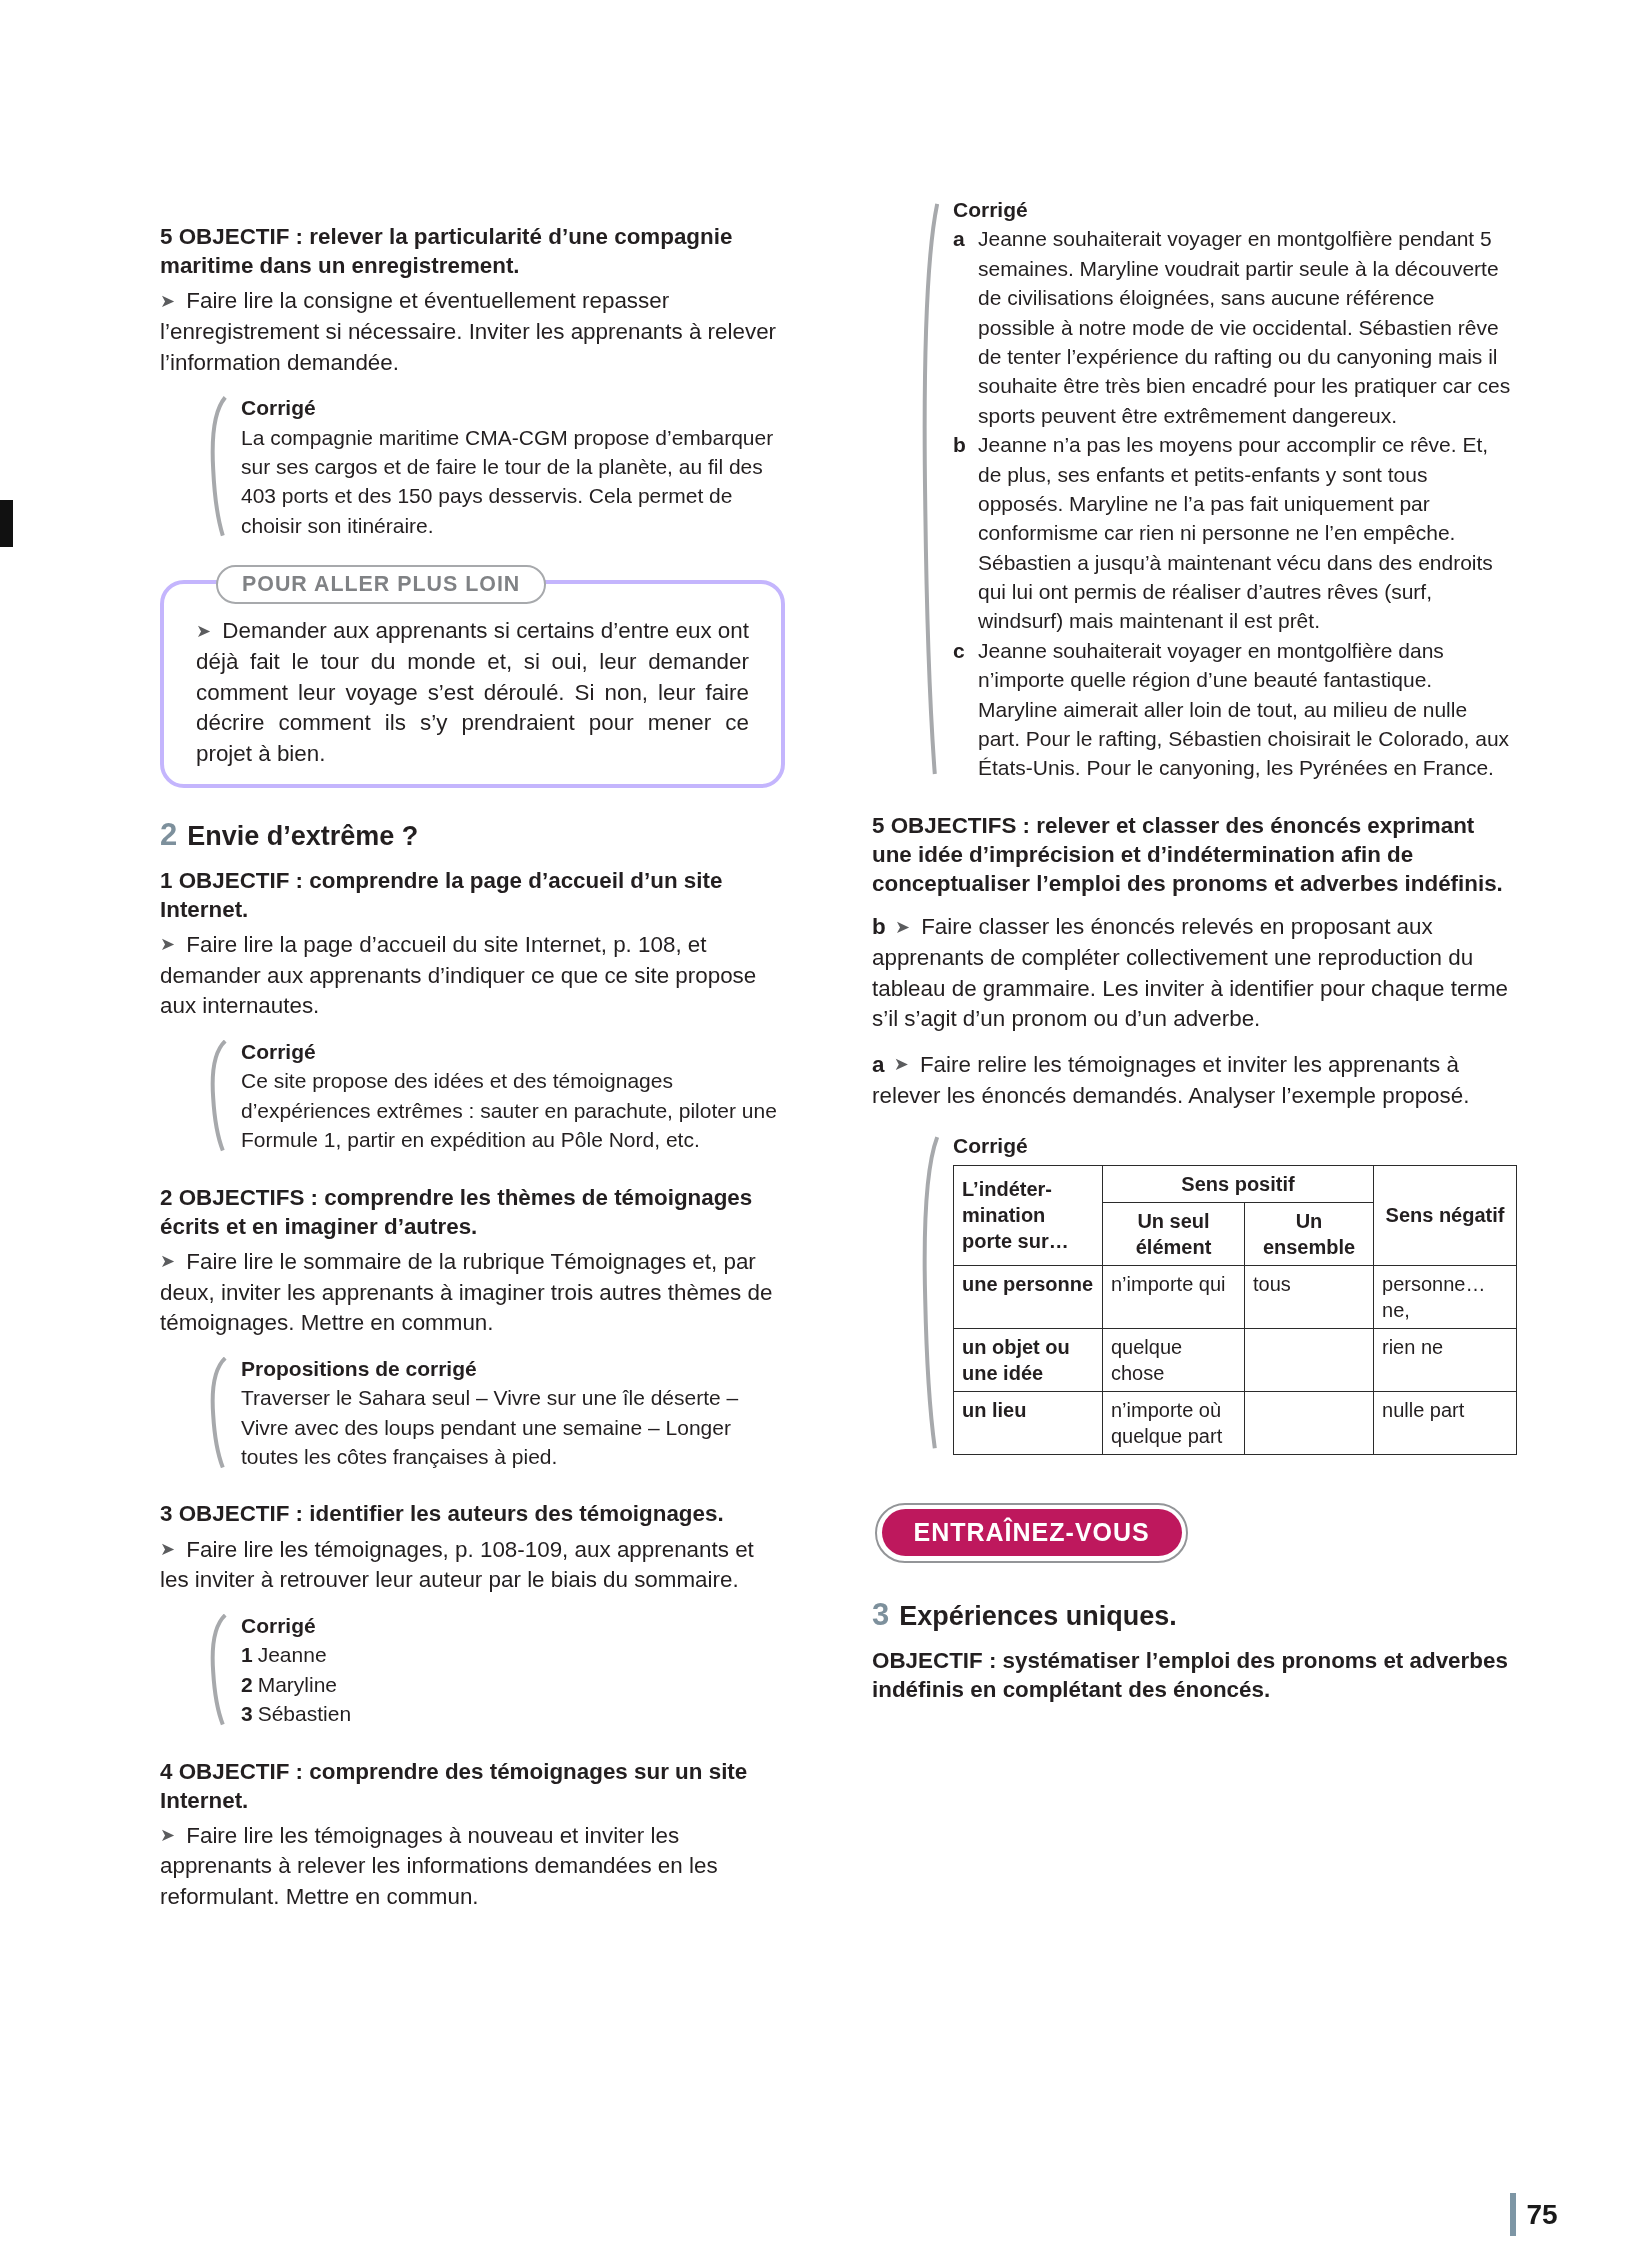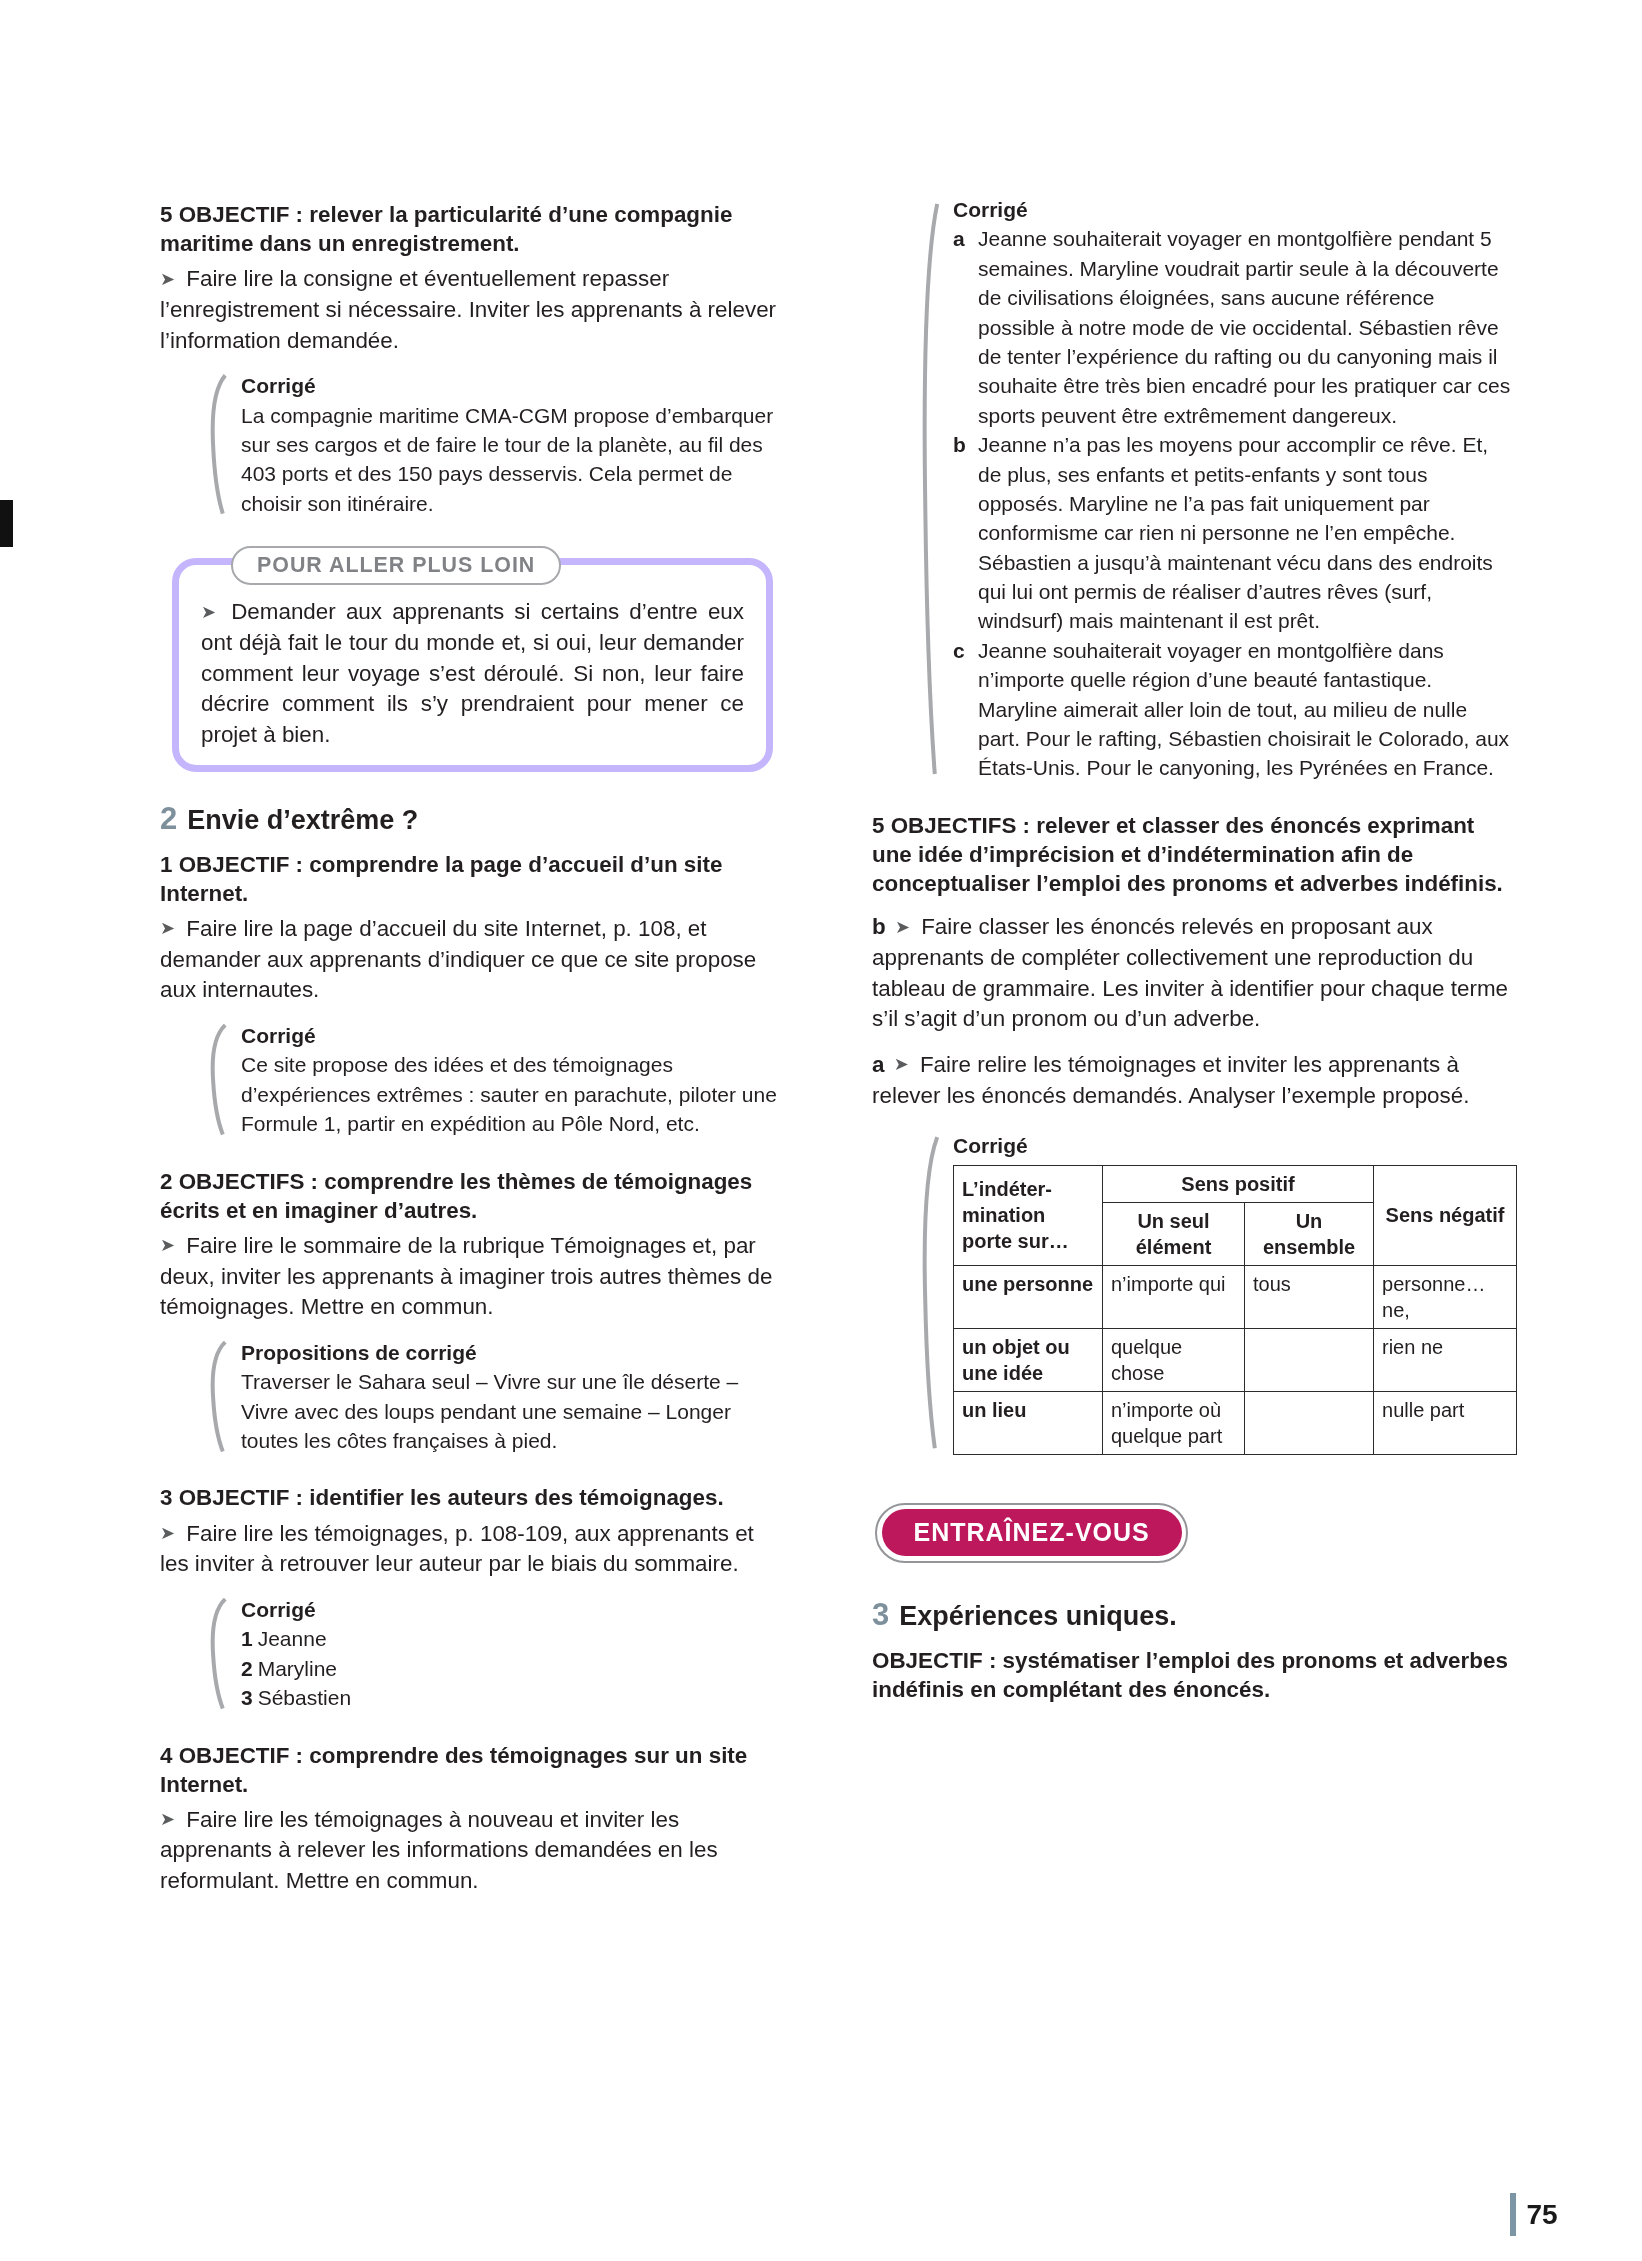--- a/index.html
+++ b/index.html
@@ -4,21 +4,21 @@
 <title>Guide pédagogique – p. 75</title>
 <style>
   html, body { margin:0; padding:0; background:#e8e8e8; }
   .page {
     position:relative; width:1643px; height:2261px; background:#ffffff;
     font-family:"Liberation Sans", sans-serif; color:#231f20; overflow:hidden;
   }
   .edge-tab { position:absolute; left:0; top:500px; width:13px; height:47px; background:#111111; }
 
   .col { position:absolute; }
-  .col-left  { left:160px;  top:200px; width:625px; }
+  .col-left  { left:160px;  top:222px; width:625px; }
   .col-right { left:872px; top:195px; width:641px; }
 
   .head {
     font-size:22.4px; font-weight:bold; line-height:1.3; margin:19px 0 6px;
   }
   .head.first { margin-top:0; }
   .para { font-size:22.4px; line-height:1.37; margin:0 0 15px; }
   .arrow { color:#5b5c5e; font-size:0.8em; margin-right:5px; position:relative; top:-1.5px; }
   .item-letter { font-weight:bold; margin-right:3px; }
 
@@ -30,22 +30,22 @@
   .corrige-body  { font-size:21px; line-height:1.4; }
   .c-item { font-size:21px; line-height:1.4; }
   .c-num { font-weight:bold; margin-right:5px; }
 
   
   .abc { position:relative; padding-left:25px; font-size:21px; line-height:1.4; }
   .abc-letter { position:absolute; left:0; top:0; font-weight:bold; }
 
   
   .plusloin {
-    position:relative; border:7px solid #c4b5fd; border-radius:24px;
-    padding:32px 22px 14px; margin:40px 12px 28px;
+    position:relative; border:4px solid #c4b5fd; border-radius:24px;
+    padding:32px 32px 14px; margin:40px 0 28px;
   }
   .plusloin-title {
     position:absolute; top:-19px; left:52px; background:#ffffff;
     border:2px solid #a7a9ac; border-radius:22px; padding:5px 24px;
     font-size:21.4px; font-weight:bold; color:#808285; letter-spacing:1px; white-space:nowrap;
   }
   .plusloin-body { font-size:22.4px; line-height:1.37; margin:0; text-align:justify; }
 
   
   .section-head { margin:29px 0 13px; }

